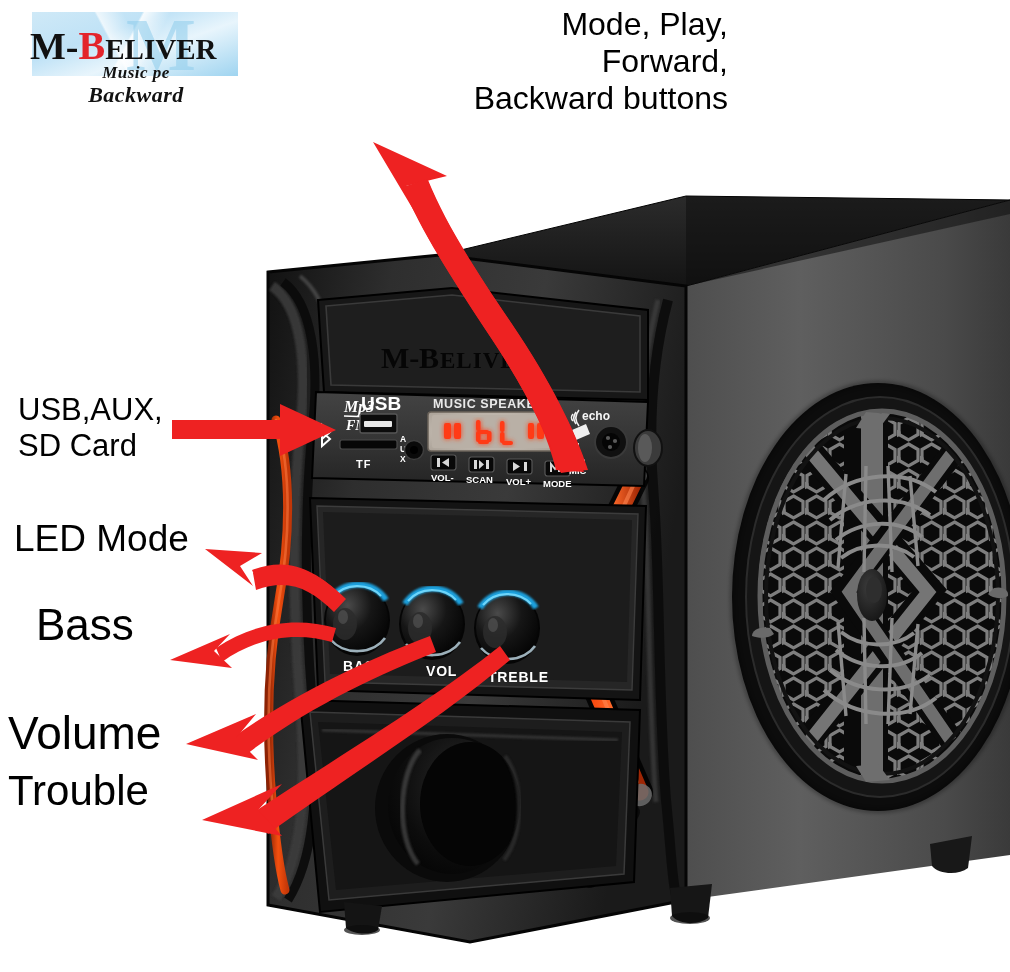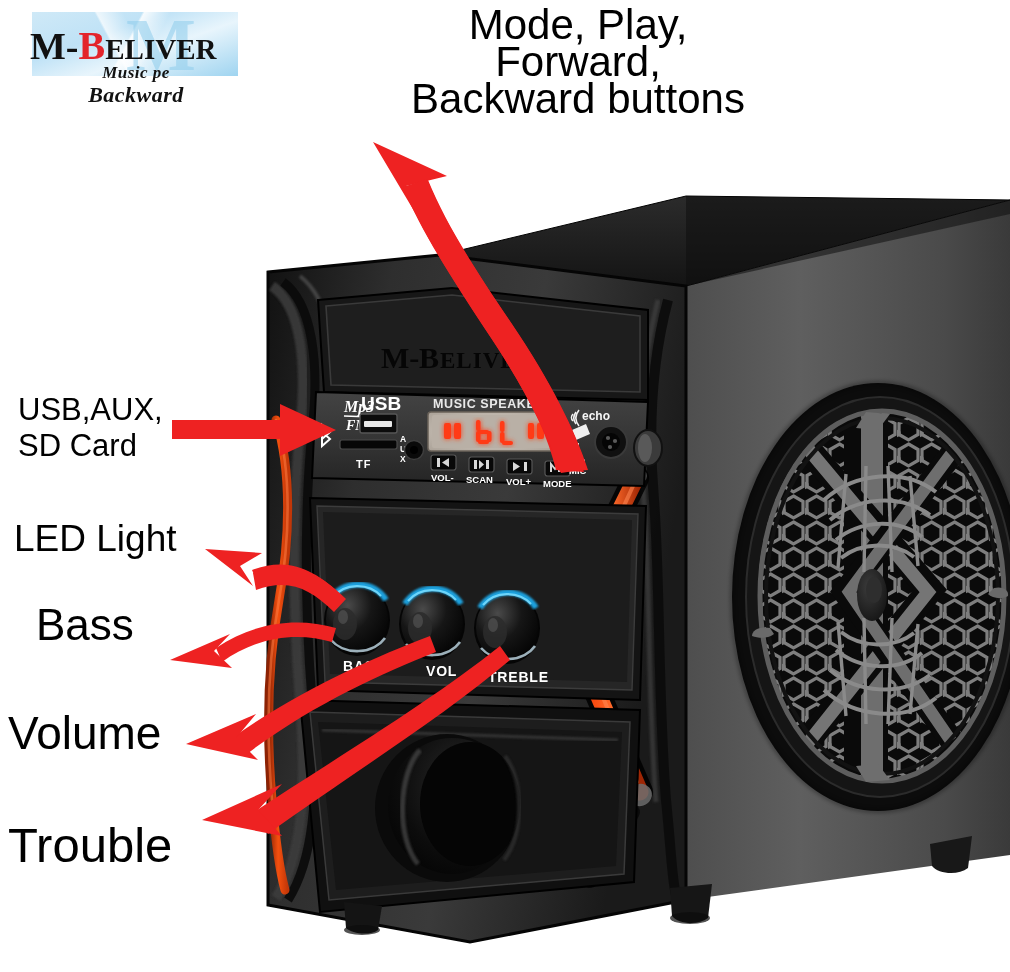--- a/index.html
+++ b/index.html
@@ -37,27 +37,27 @@
   }
   #logo .l3{
     position:absolute;left:16px;top:76px;width:212px;text-align:center;
     font-family:"Liberation Serif",serif;font-style:italic;font-weight:bold;
     font-size:22px;color:#111;letter-spacing:.5px;
   }
 
   
   .callout{position:absolute;color:#000;font-weight:400;white-space:pre;}
   #lbl-top{
-    left:388px;top:6px;width:380px;text-align:center;font-size:42px;line-height:37px;
+    left:348px;top:6px;width:380px;text-align:right;font-size:32px;line-height:37px;
   }
   #lbl-usb{left:18px;top:392px;font-size:31px;line-height:36px;}
   #lbl-led{left:14px;top:518px;font-size:37px;}
   #lbl-bass{left:36px;top:600px;font-size:44px;}
   #lbl-vol{left:8px;top:706px;font-size:46px;}
-  #lbl-trouble{left:8px;top:817px;font-size:49px;}
+  #lbl-trouble{left:8px;top:767px;font-size:42px;}
 
   
   .ovl{position:absolute;left:0;top:0;width:1010px;height:972px;}
   #speaker-svg{z-index:2;}
   #arrow-svg{z-index:6;pointer-events:none;}
   #logo{z-index:8;}
   .callout{z-index:8;}
 </style>
 </head>
 <body>
@@ -500,21 +500,21 @@
     <div class="l3">Backward</div>
   </div>
 
   <div class="callout" id="lbl-top">Mode, Play,
 Forward,
 Backward buttons</div>
 
   <div class="callout" id="lbl-usb">USB,AUX,
 SD Card</div>
 
-  <div class="callout" id="lbl-led">LED Light</div>
+  <div class="callout" id="lbl-led">LED Mode</div>
 
   <div class="callout" id="lbl-bass">Bass</div>
 
   <div class="callout" id="lbl-vol">Volume</div>
 
   <div class="callout" id="lbl-trouble">Trouble</div>
 
 </div>
 
 </body></html>

